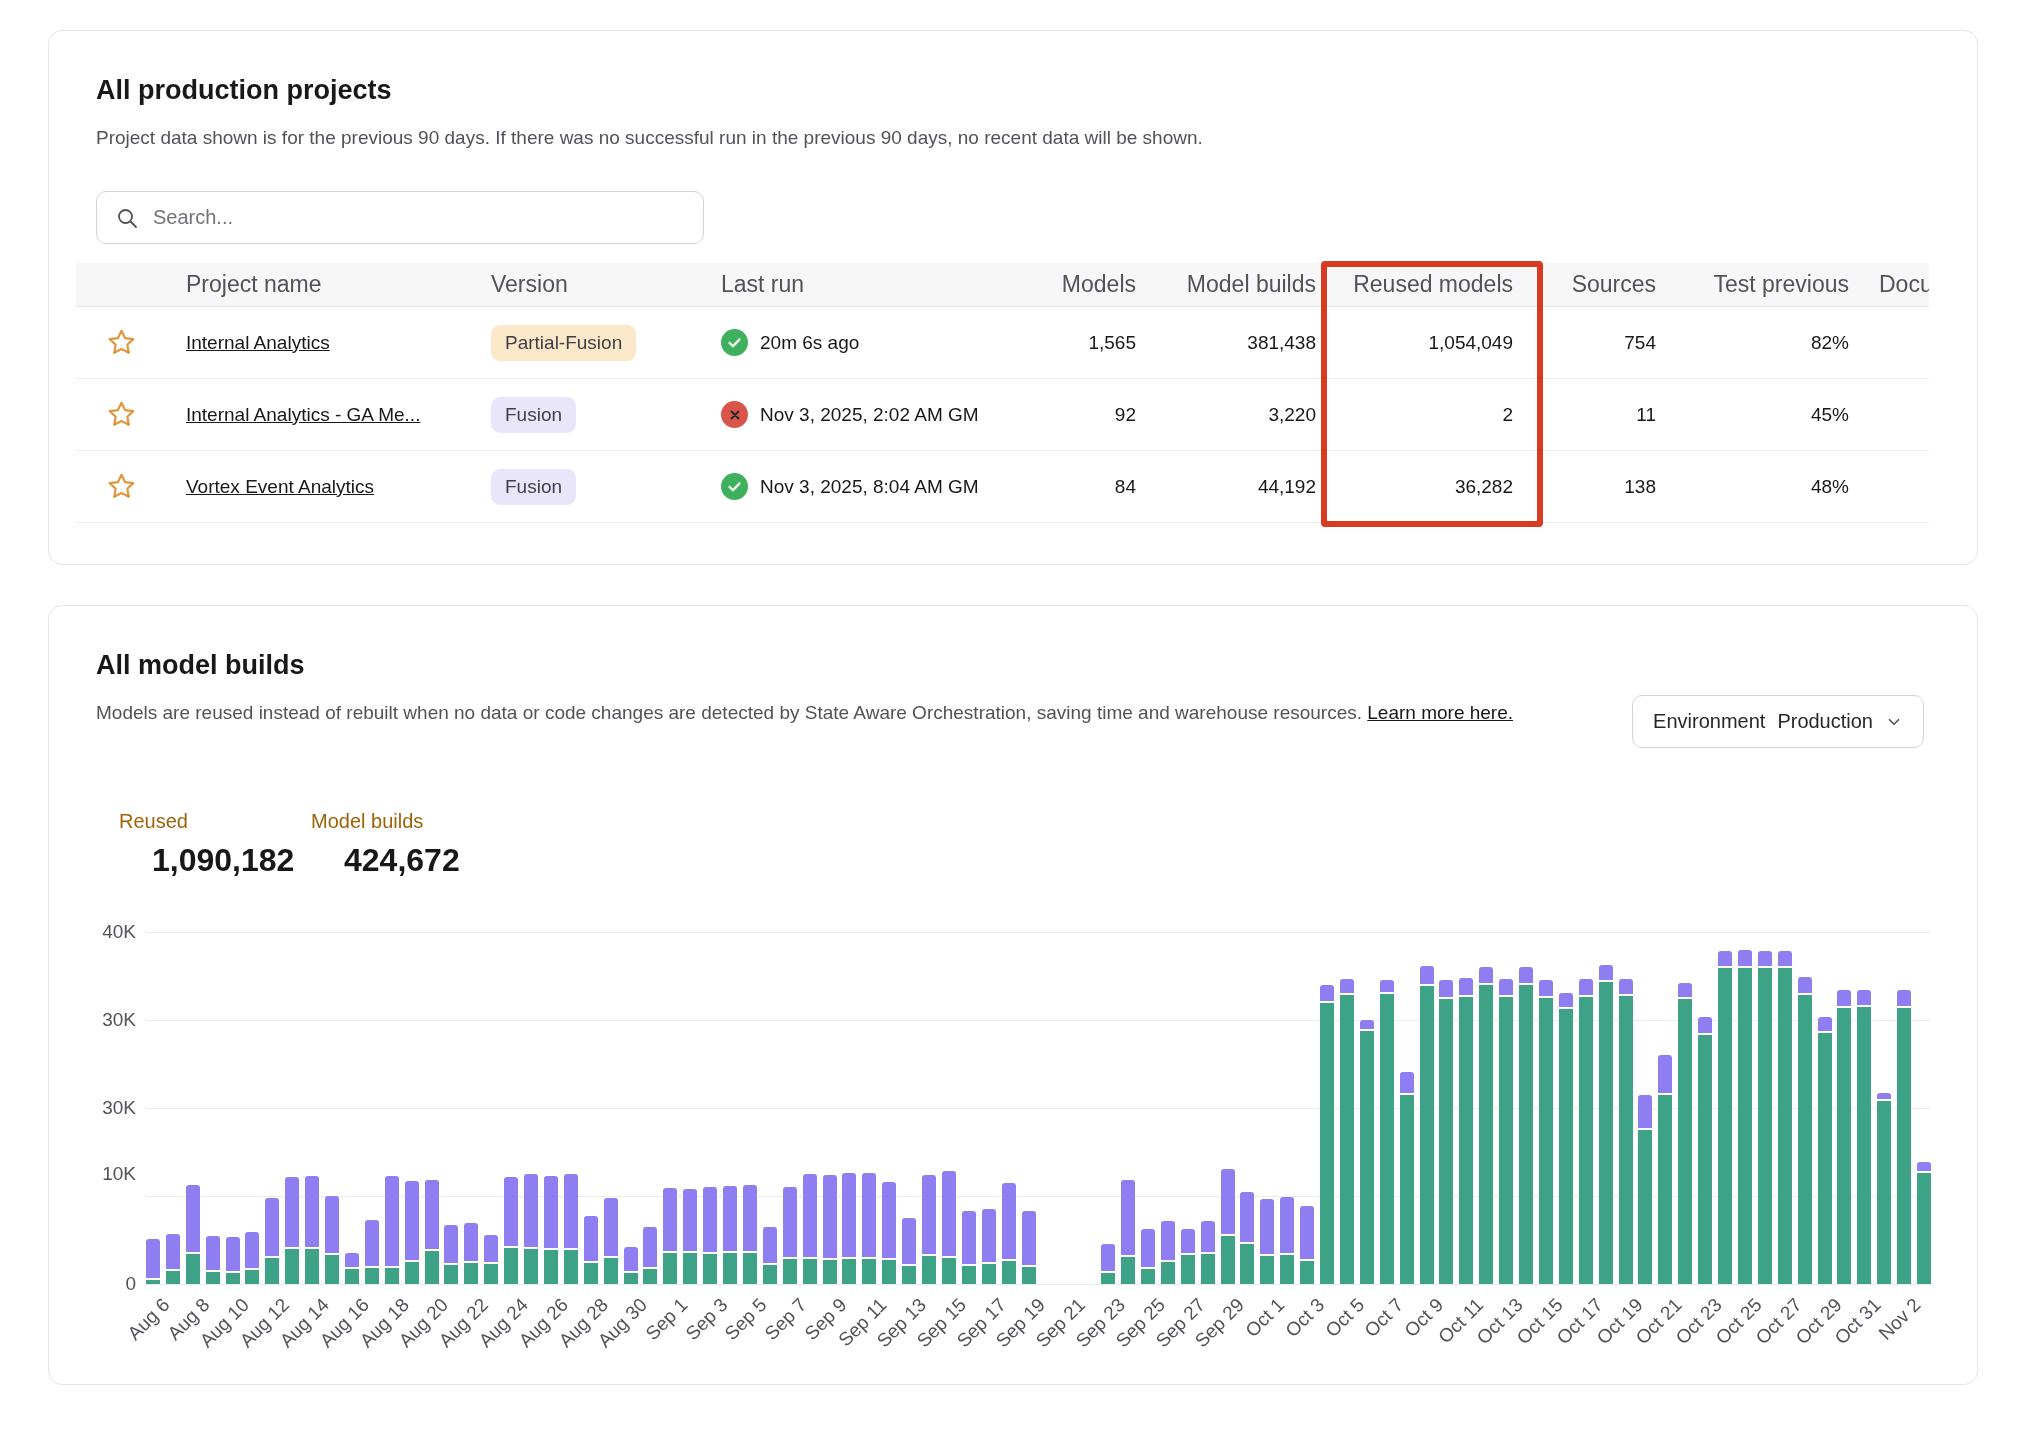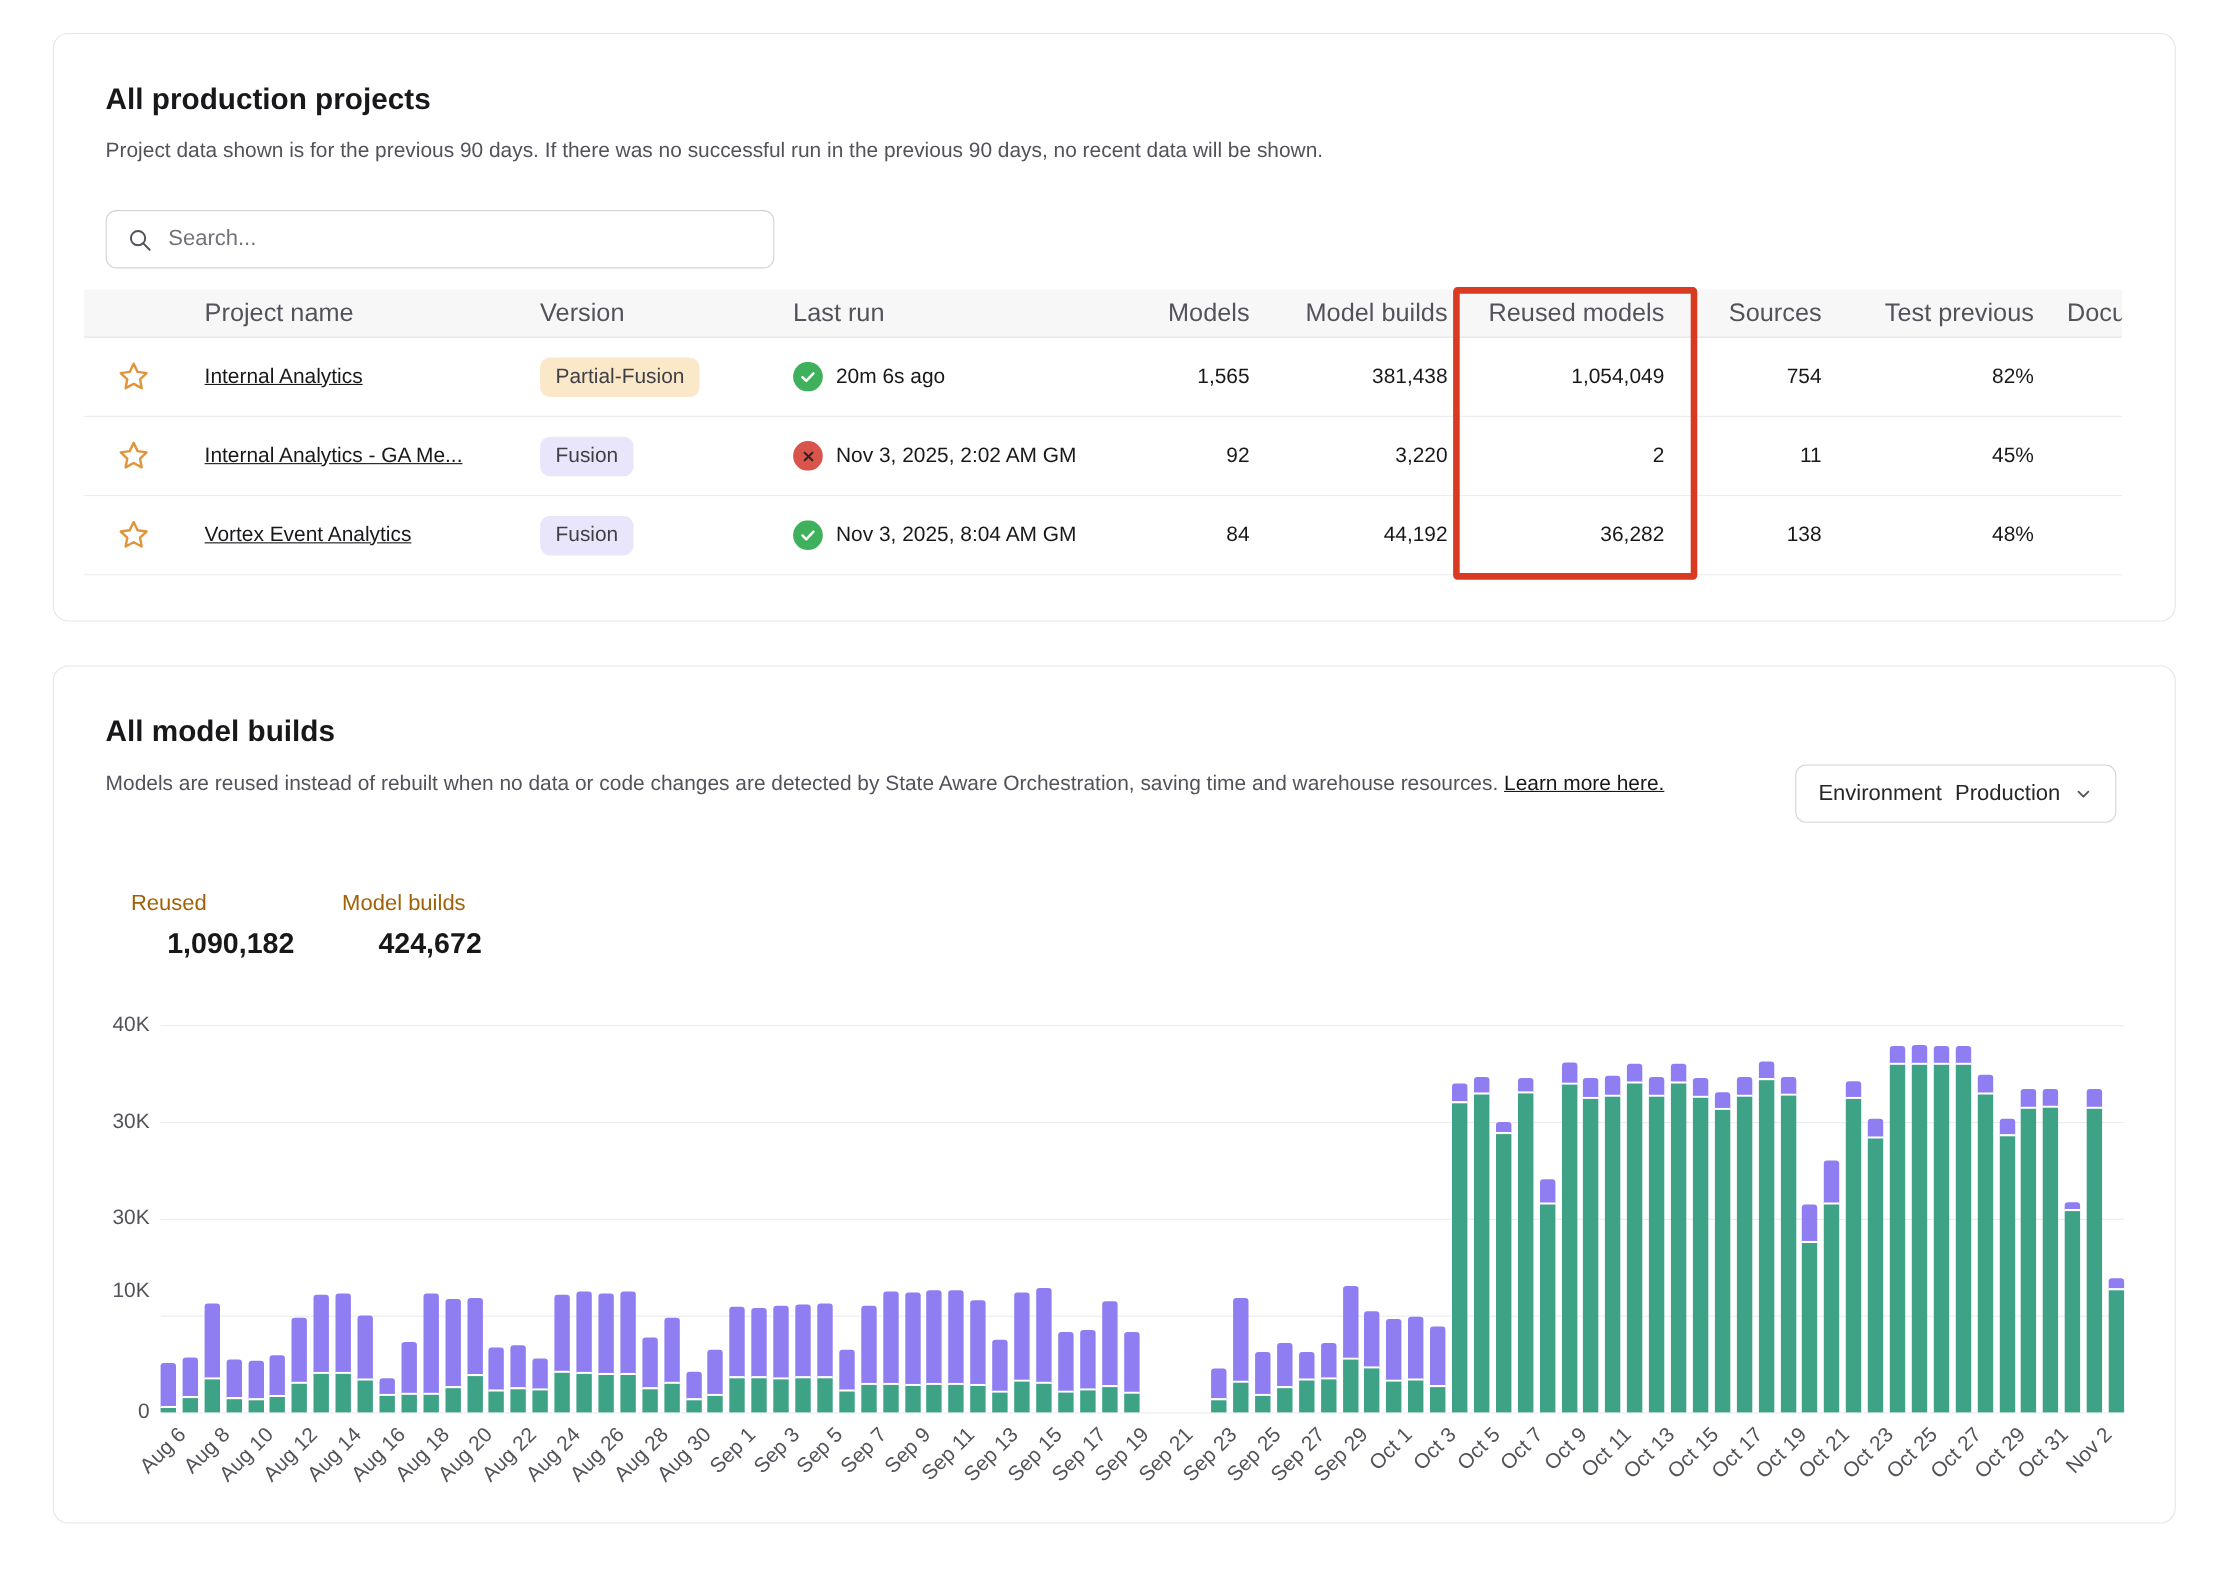--- a/index.html
+++ b/index.html
@@ -50,21 +50,21 @@
   
   .env-select { position:absolute; top:89px; right:53px; height:53px; border:1.5px solid #d4d4d8;
     border-radius:10px; display:flex; align-items:center; gap:12px; padding:0 20px; cursor:pointer; background:#fff; }
   .env-select .lab { font-size:20px; color:#27272a; }
   .env-select .val { font-size:20px; color:#27272a; }
 
   .legend-block { position:absolute; top:192px; }
   .legend-label { font-size:20px; color:#a16207;margin-top:12px; }
   .legend-valrow { display:flex; align-items:center; gap:10px; margin-top:9px; }
   .legend-swatch { width:23px; height:23px; border-radius:5px; }
-  .legend-value { font-size:26px; font-weight:700; color:#18181b; }
+  .legend-value { font-size:32px; font-weight:700; color:#18181b; }
 
   
   .plot { position:absolute; left:97px; top:326px; width:1785px; height:352px; }
   .gridline { position:absolute; left:0; width:100%; height:1px; background:#ececee; }
   .ylab { position:absolute; left:20px; width:67px; text-align:right; font-size:19px; color:#52525b; }
   .bar { position:absolute; bottom:0; width:14px; height:352px; display:flex; flex-direction:column; justify-content:flex-end; }
   .seg-builds { background:#8f7df2; border-radius:3px 3px 0 0; border-bottom:2px solid #fff; }
   .seg-reused { background:#3ea287; }
   .xlabwrap { position:absolute; width:0; height:0; }
   .xlab { position:absolute; right:0; top:0; white-space:nowrap; font-size:19px; color:#52525b;

